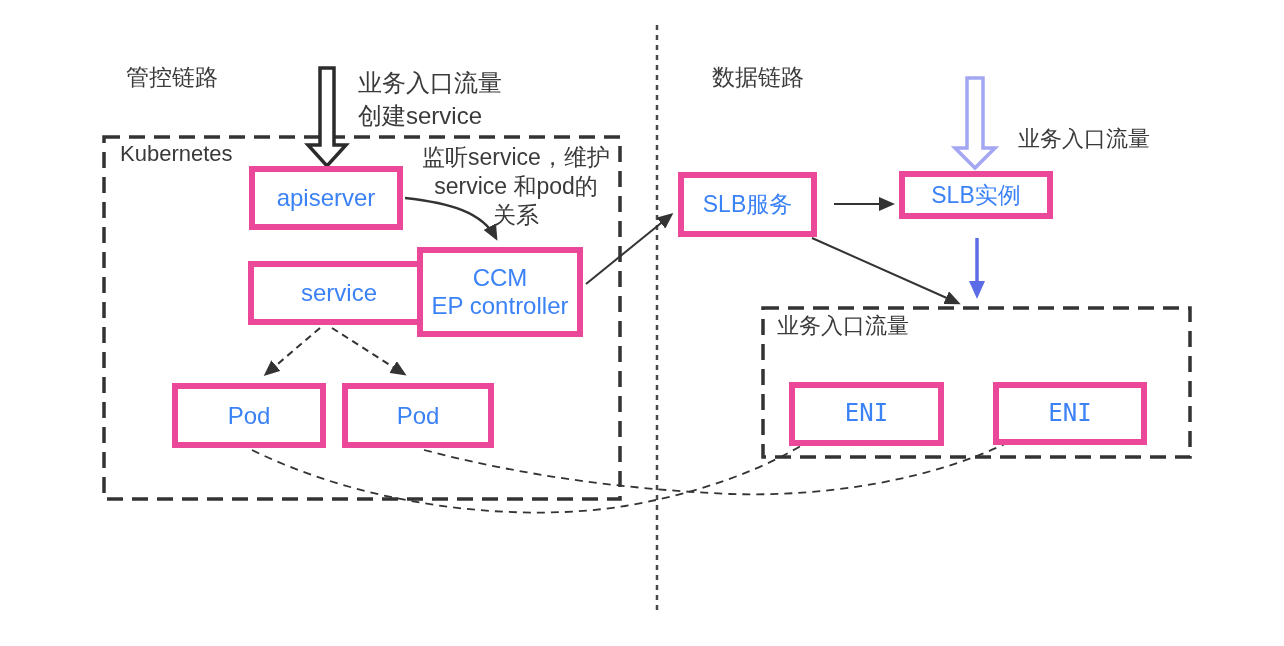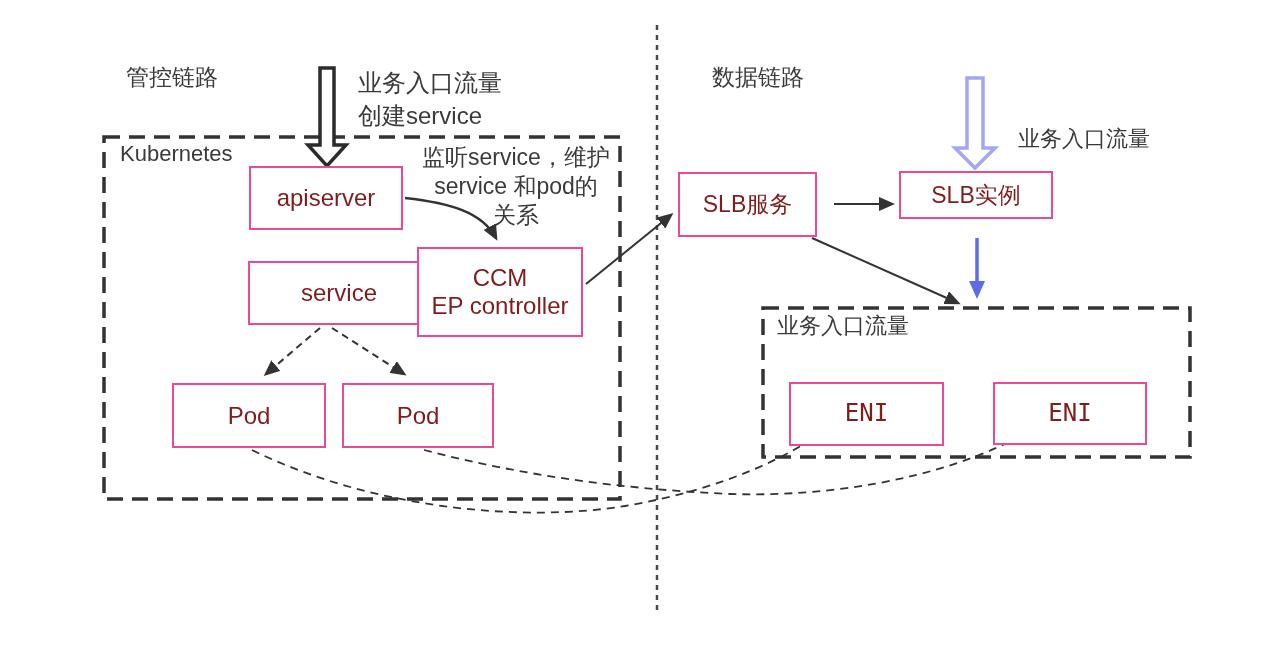--- a/index.html
+++ b/index.html
@@ -8,24 +8,24 @@
     width:1284px;height:646px;
     background:#ffffff;
     font-family:"Liberation Sans","DejaVu Sans",sans-serif;
     color:#3a3a3a;
     overflow:hidden;
   }
   #connectors{position:absolute;left:0;top:0;width:1284px;height:646px;z-index:1;}
   .node{
     position:absolute;z-index:2;
     background:#ffffff;
-    border:2px solid #ec4899;
+    border:6px solid #ec4899;
     display:flex;align-items:center;justify-content:center;
     text-align:center;
-    font-size:23px;color:#7f1d1d;
+    font-size:23px;color:#3b82f6;
     box-sizing:border-box;
     line-height:1.15;
   }
   .node.multiline{flex-direction:column;}
   .mono{font-family:"DejaVu Sans Mono","Liberation Mono",monospace;font-size:24px;margin-top:44px;}
   .label{position:absolute;z-index:3;white-space:nowrap;}
   .section-title{font-weight:normal;font-size:23px;}
   .group-label{font-size:22px;}
   .annotation{font-size:23px;}
   .ann-center{text-align:center;}

